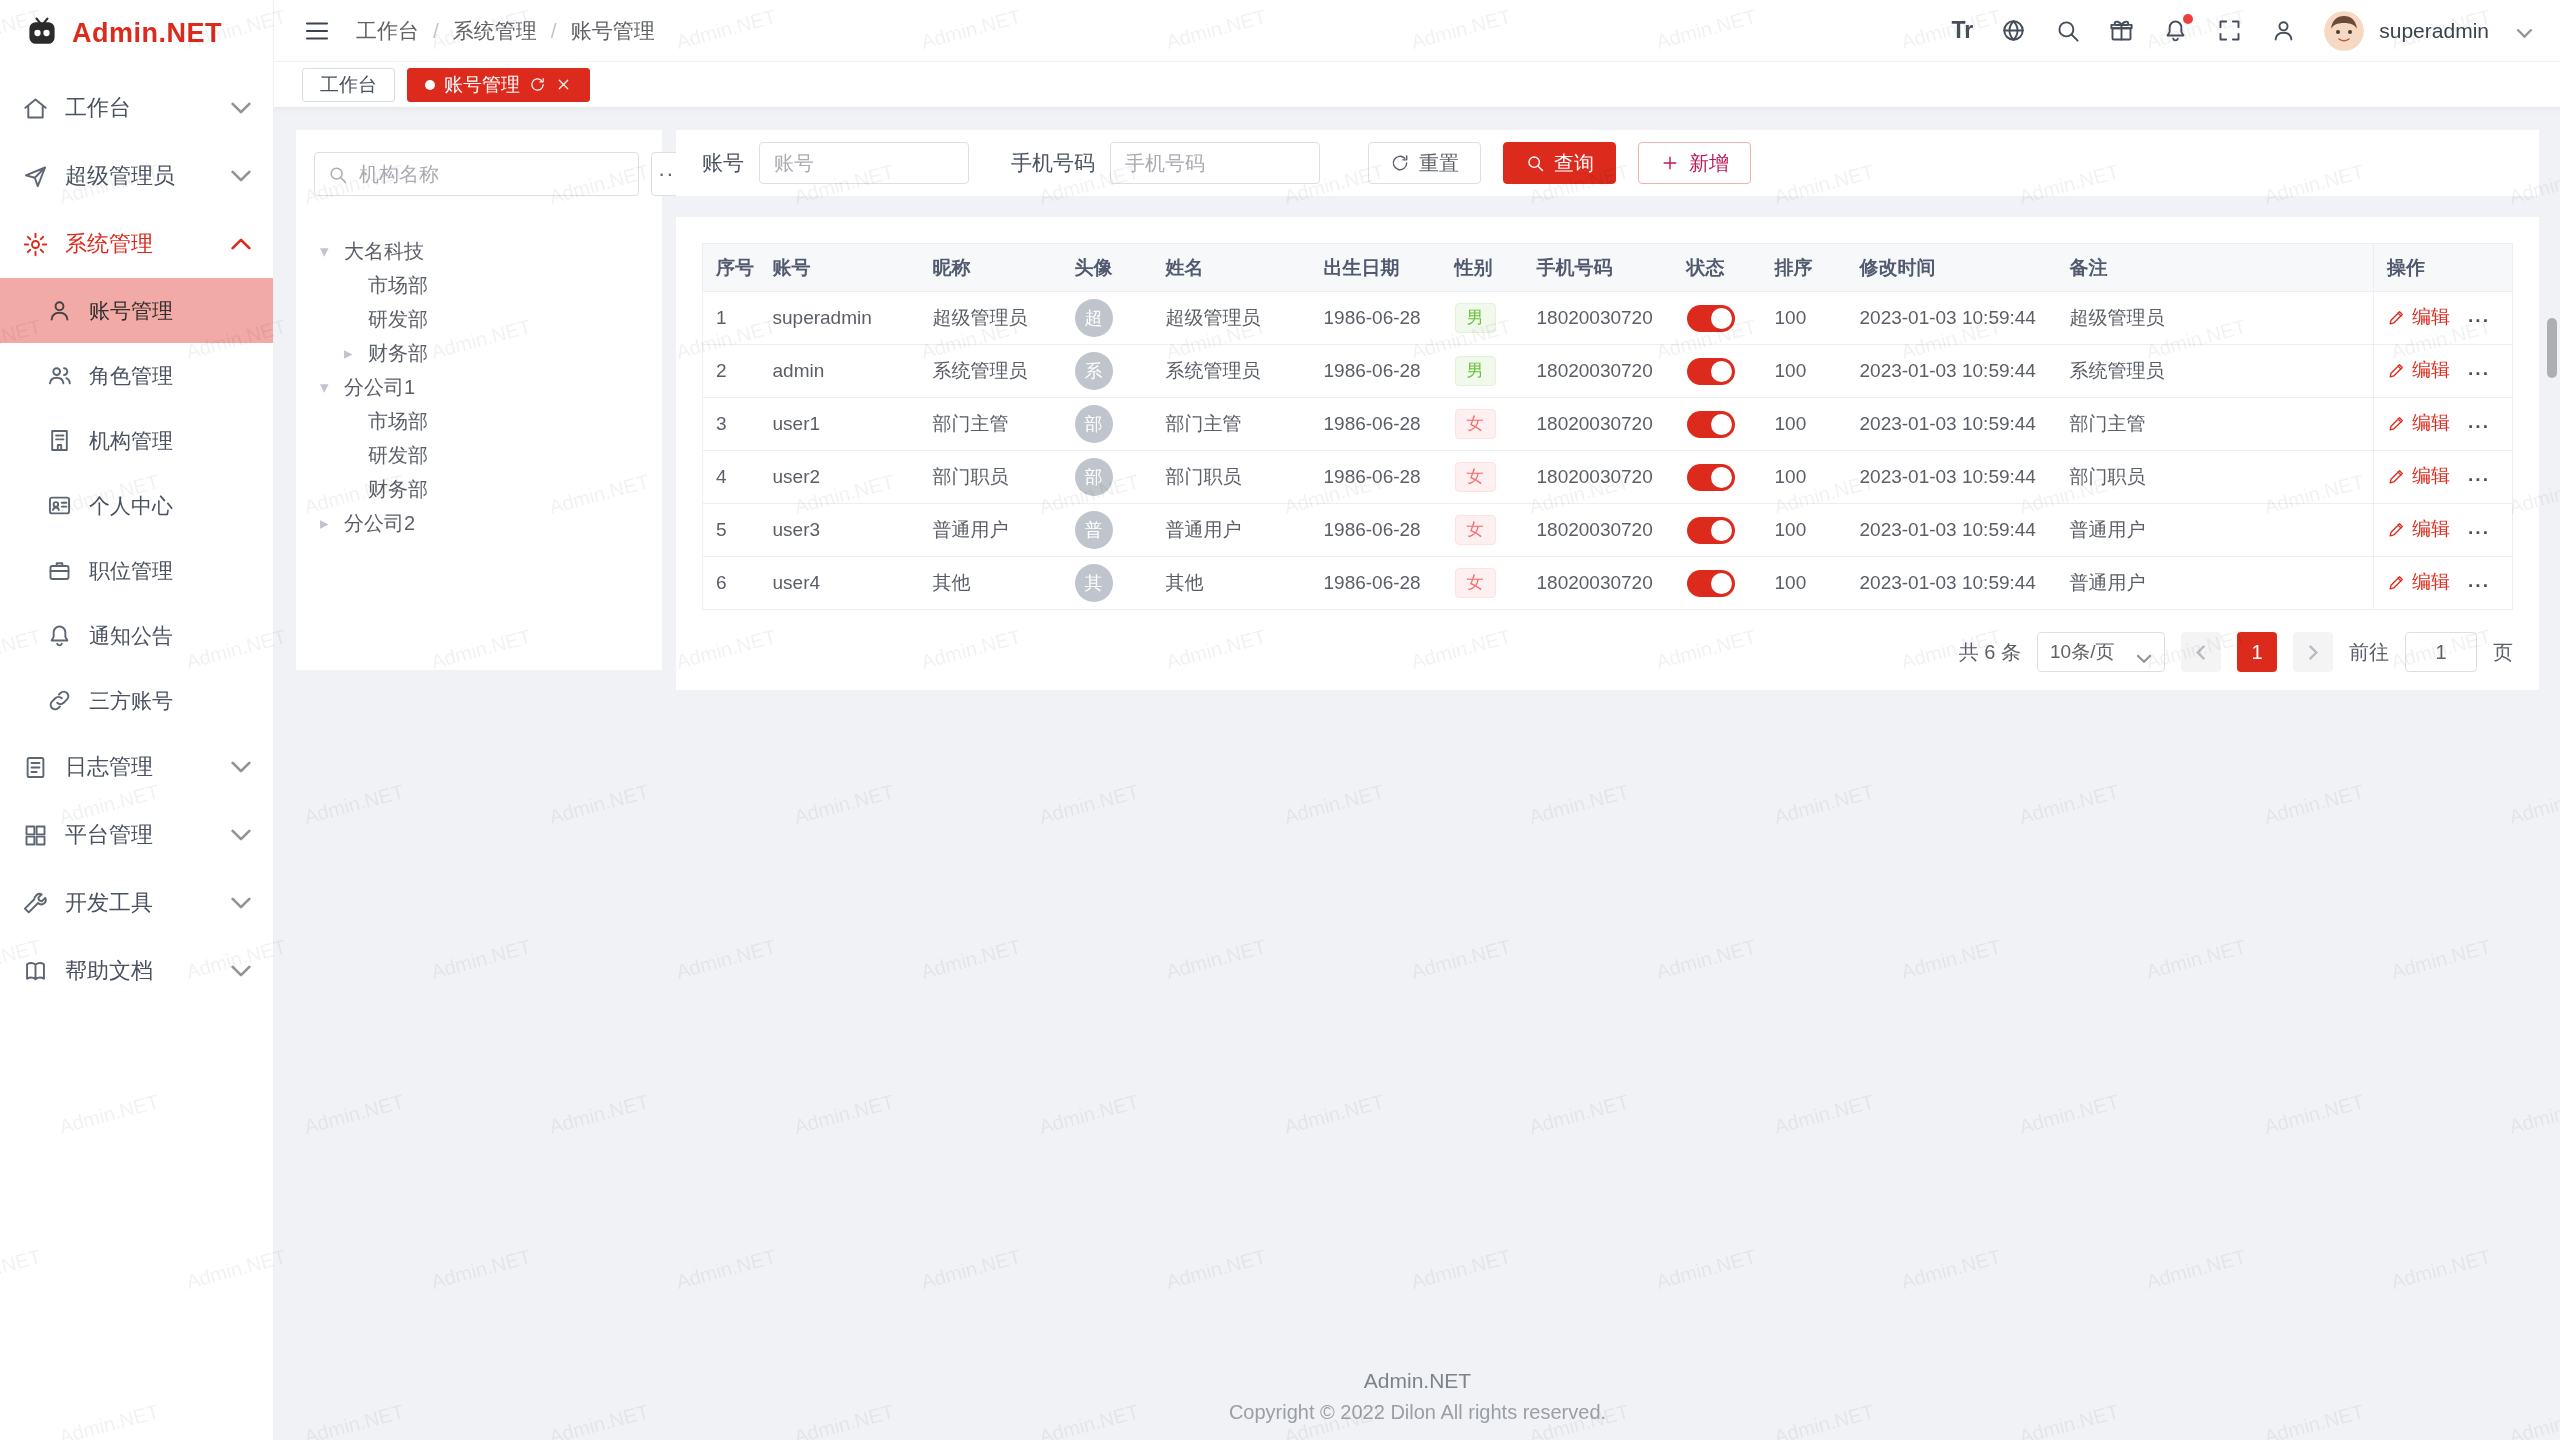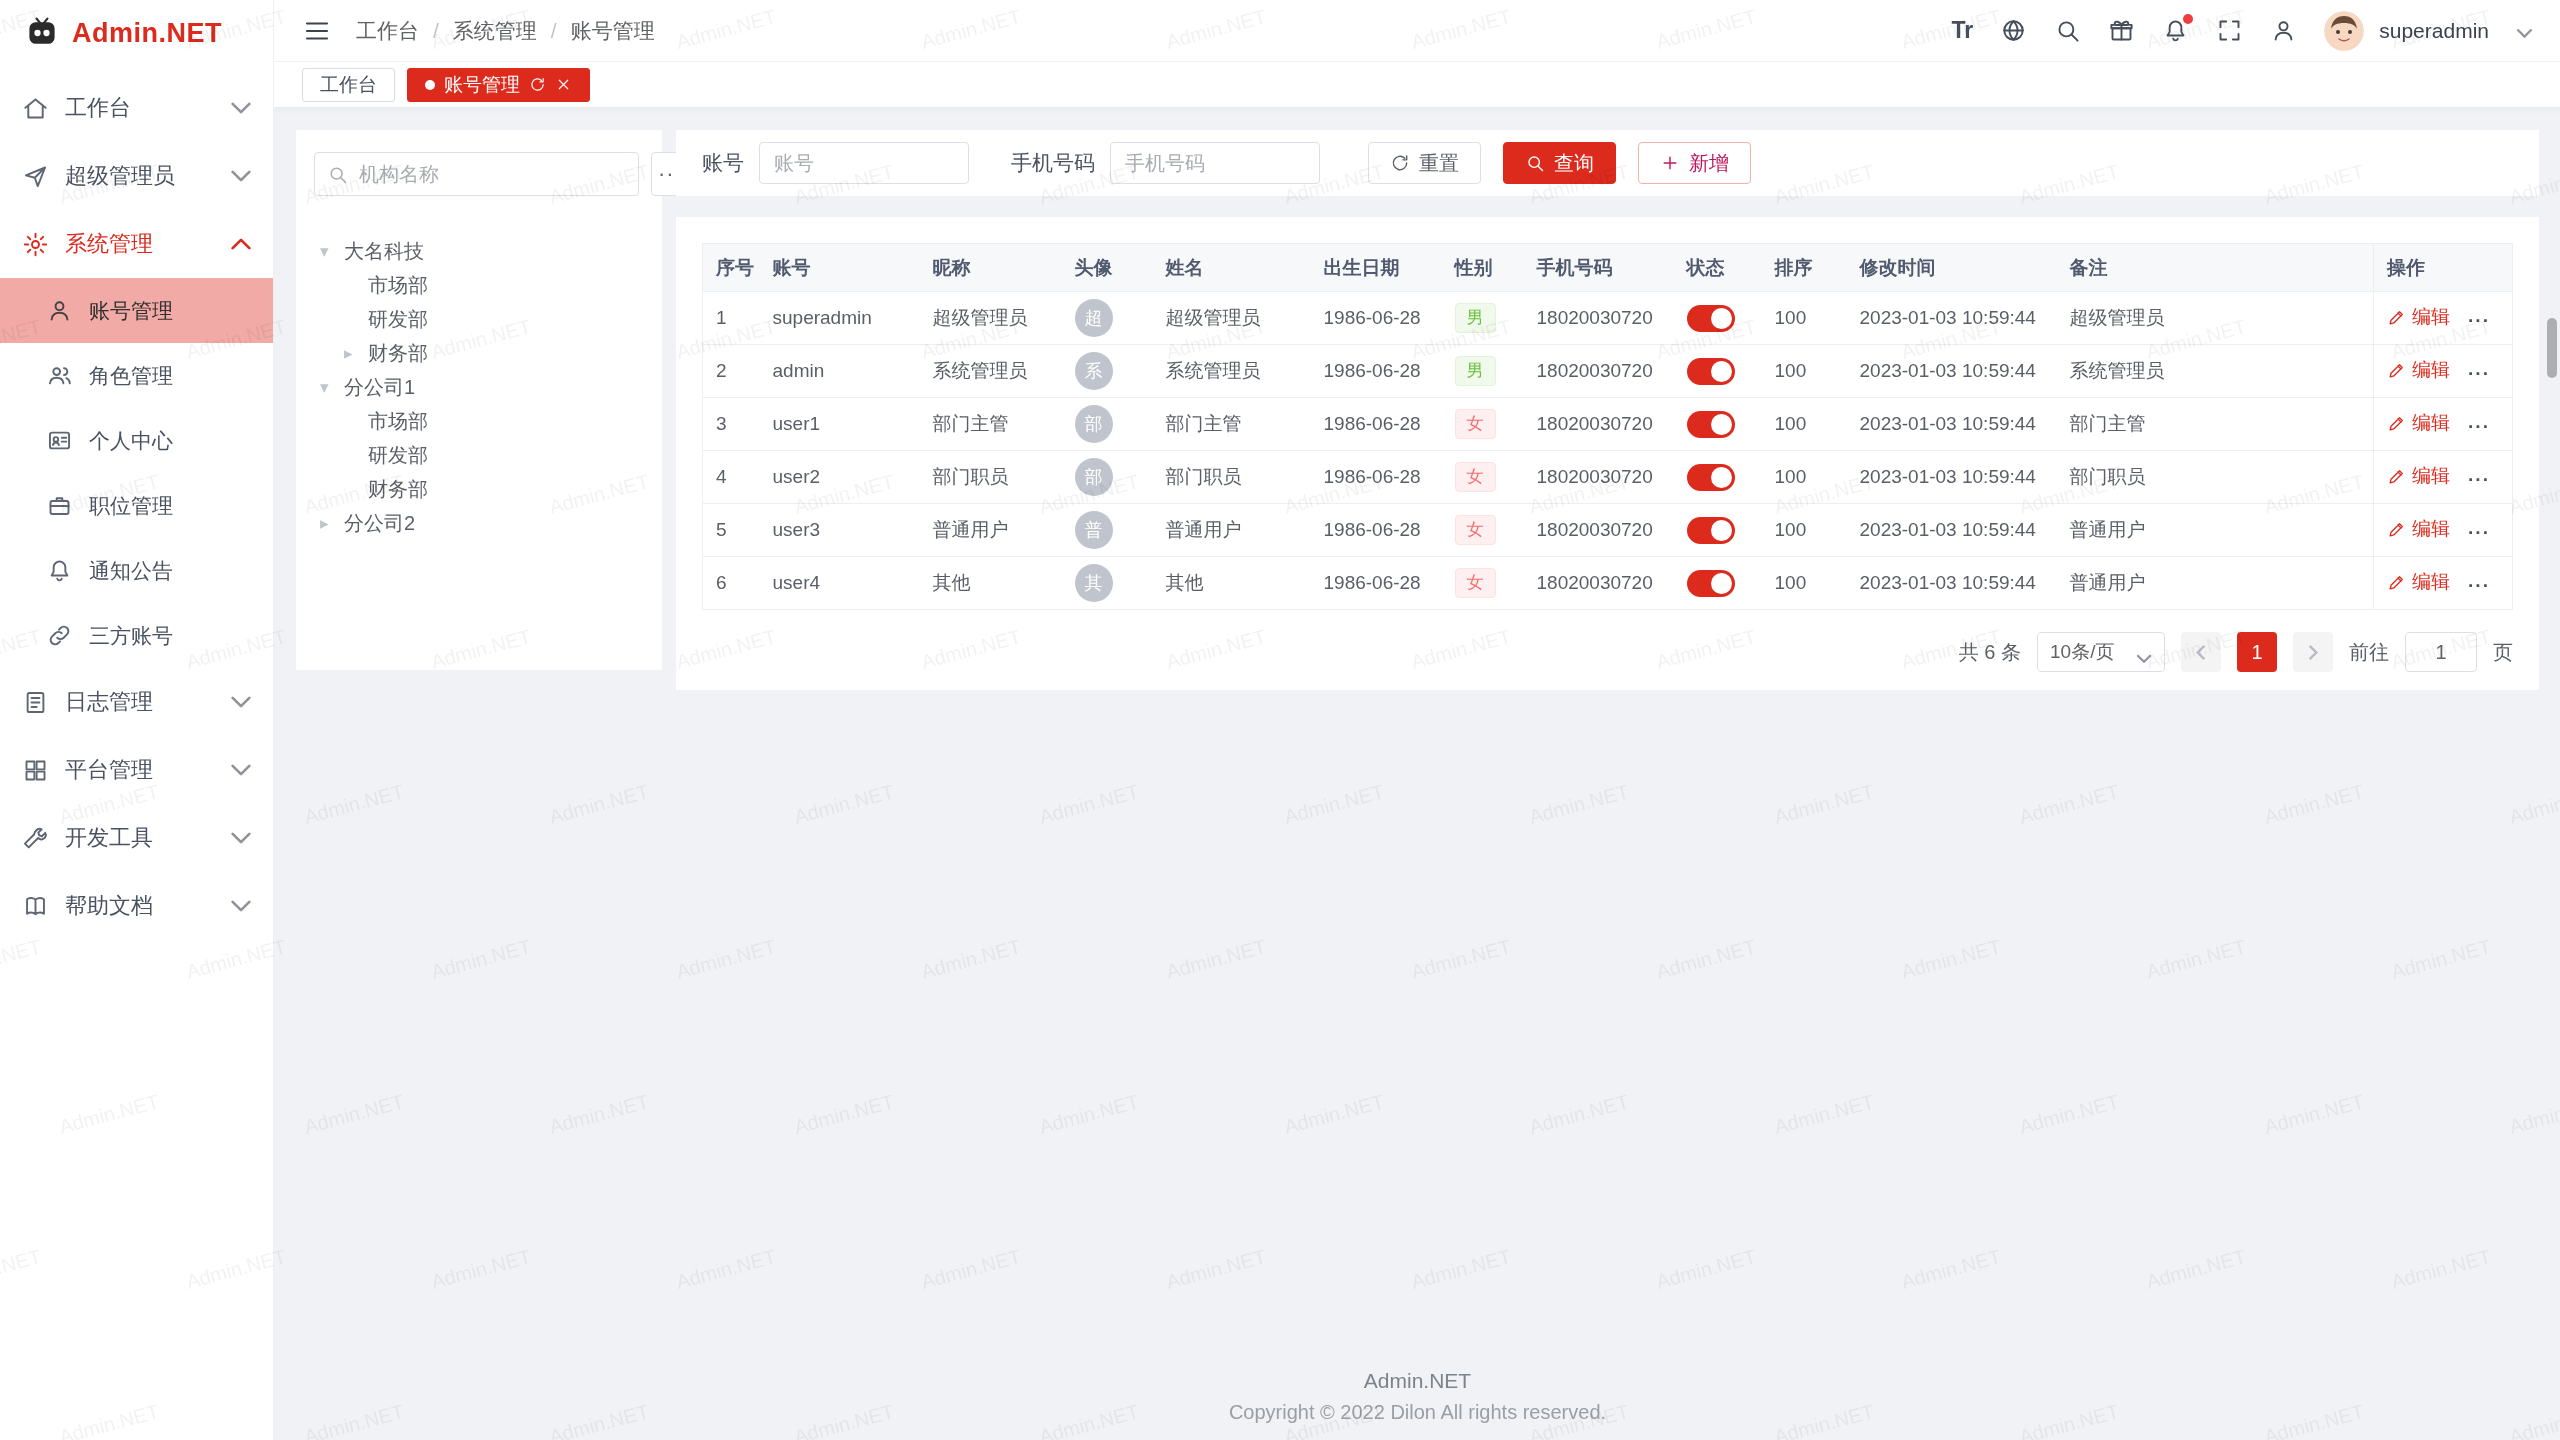--- a/index.html
+++ b/index.html
@@ -182,20 +182,29 @@
           <span class="mi-label">账号管理</span>
         </div>
         <div class="menu-item">
           <span class="icn mi-icon">
             <svg viewBox="0 0 24 24">
               <circle cx="9.5" cy="8.5" r="3"></circle>
               <path d="M3.5 19c.3-3.2 2.7-5 6-5s5.7 1.8 6 5M16 5.5a3 3 0 0 1 0 6M18 14.4c1.9.7 3 2.2 3.2 4.6"></path>
             </svg>
           </span>
           <span class="mi-label">角色管理</span>
+        </div>
+        <div class="menu-item">
+          <span class="icn mi-icon">
+            <svg viewBox="0 0 24 24">
+              <rect x="5.5" y="3.5" width="13" height="17"></rect>
+              <path d="M9 7.5h2.5M13 7.5h2.5M9 11h2.5M13 11h2.5M10.5 20v-4h3v4"></path>
+            </svg>
+          </span>
+          <span class="mi-label">机构管理</span>
         </div>
         <div class="menu-item">
           <span class="icn mi-icon">
             <svg viewBox="0 0 24 24">
               <rect x="3.5" y="5" width="17" height="14" rx="2"></rect>
               <circle cx="8.8" cy="11" r="2"></circle>
               <path d="M6.2 16c.4-1.5 1.4-2.2 2.6-2.2s2.2.7 2.6 2.2M14 9.5h4M14 13h4"></path>
             </svg>
           </span>
           <span class="mi-label">个人中心</span>

